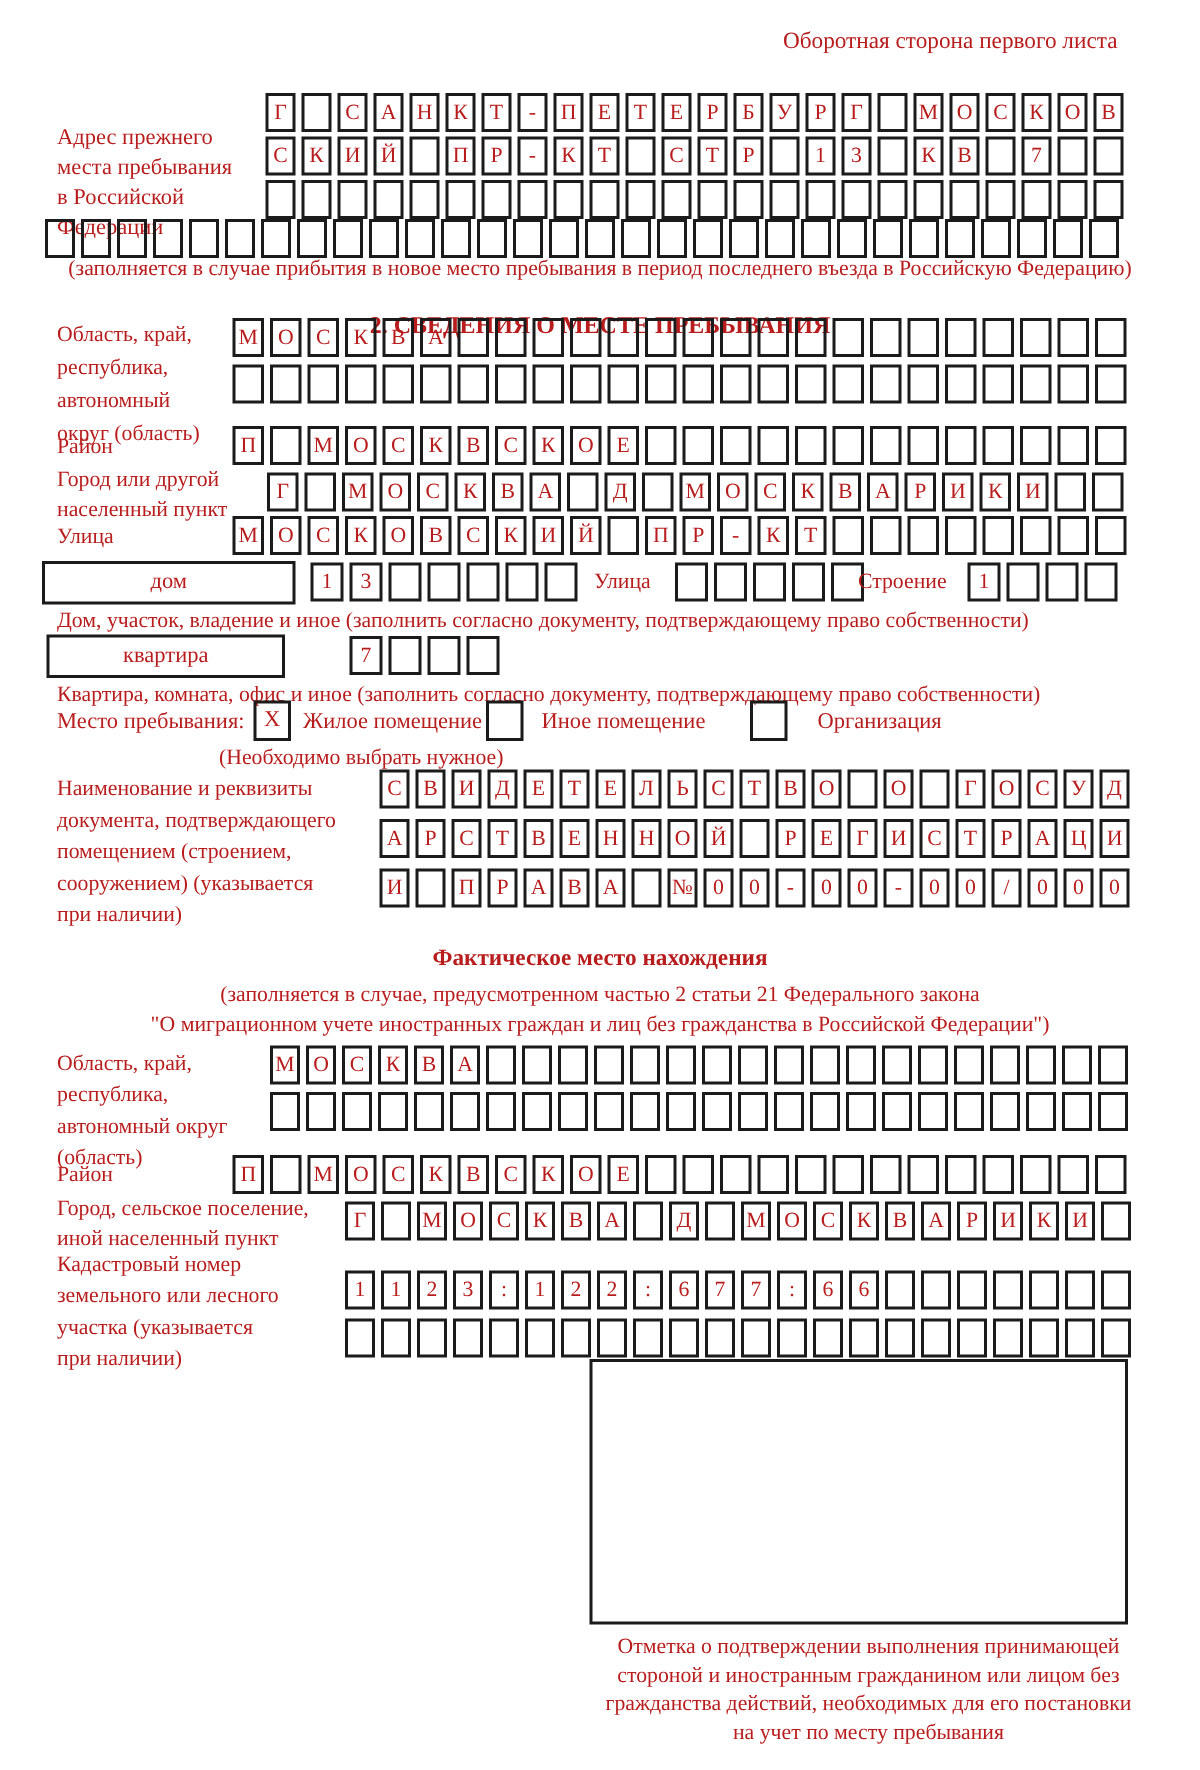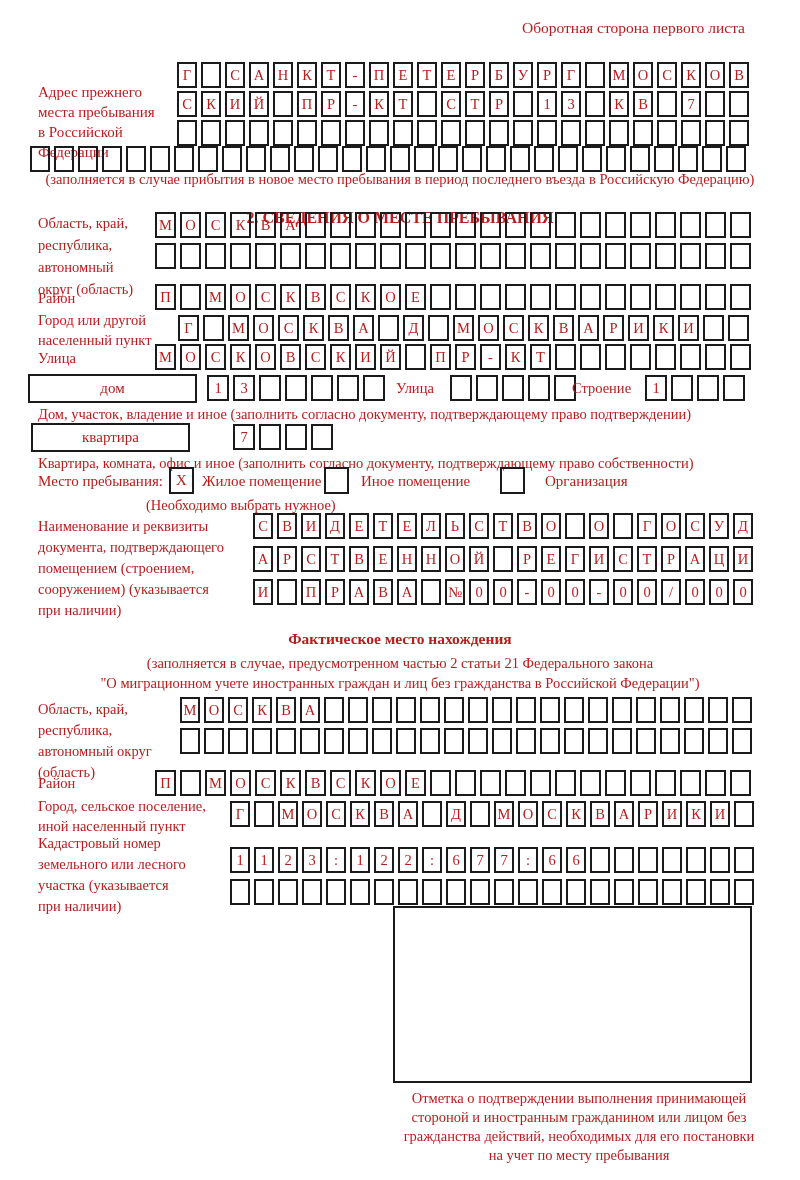--- a/index.html
+++ b/index.html
@@ -321,21 +321,21 @@
       <span class="cell"></span>
       <span class="cell"></span>
     </div>
   <div class="abs lbl2" style="top:377px;left:572px;">Строение</div>
   <div class="abs cells p26" style="top:375px;left:645px;">
       <span class="cell">1</span>
       <span class="cell"></span>
       <span class="cell"></span>
       <span class="cell"></span>
     </div>
-  <div class="abs note" style="top:406px;left:38px;">Дом, участок, владение и иное (заполнить согласно документу, подтверждающему право подтверждении)</div>
+  <div class="abs note" style="top:406px;left:38px;">Дом, участок, владение и иное (заполнить согласно документу, подтверждающему право собственности)</div>
 
   <div class="abs widebox" style="top:423px;left:31px;width:159px;">квартира</div>
   <div class="abs cells p26" style="top:424px;left:233px;">
       <span class="cell">7</span>
       <span class="cell"></span>
       <span class="cell"></span>
       <span class="cell"></span>
     </div>
   <div class="abs note" style="top:455px;left:38px;">Квартира, комната, офис и иное (заполнить согласно документу, подтверждающему право собственности)</div>
 

